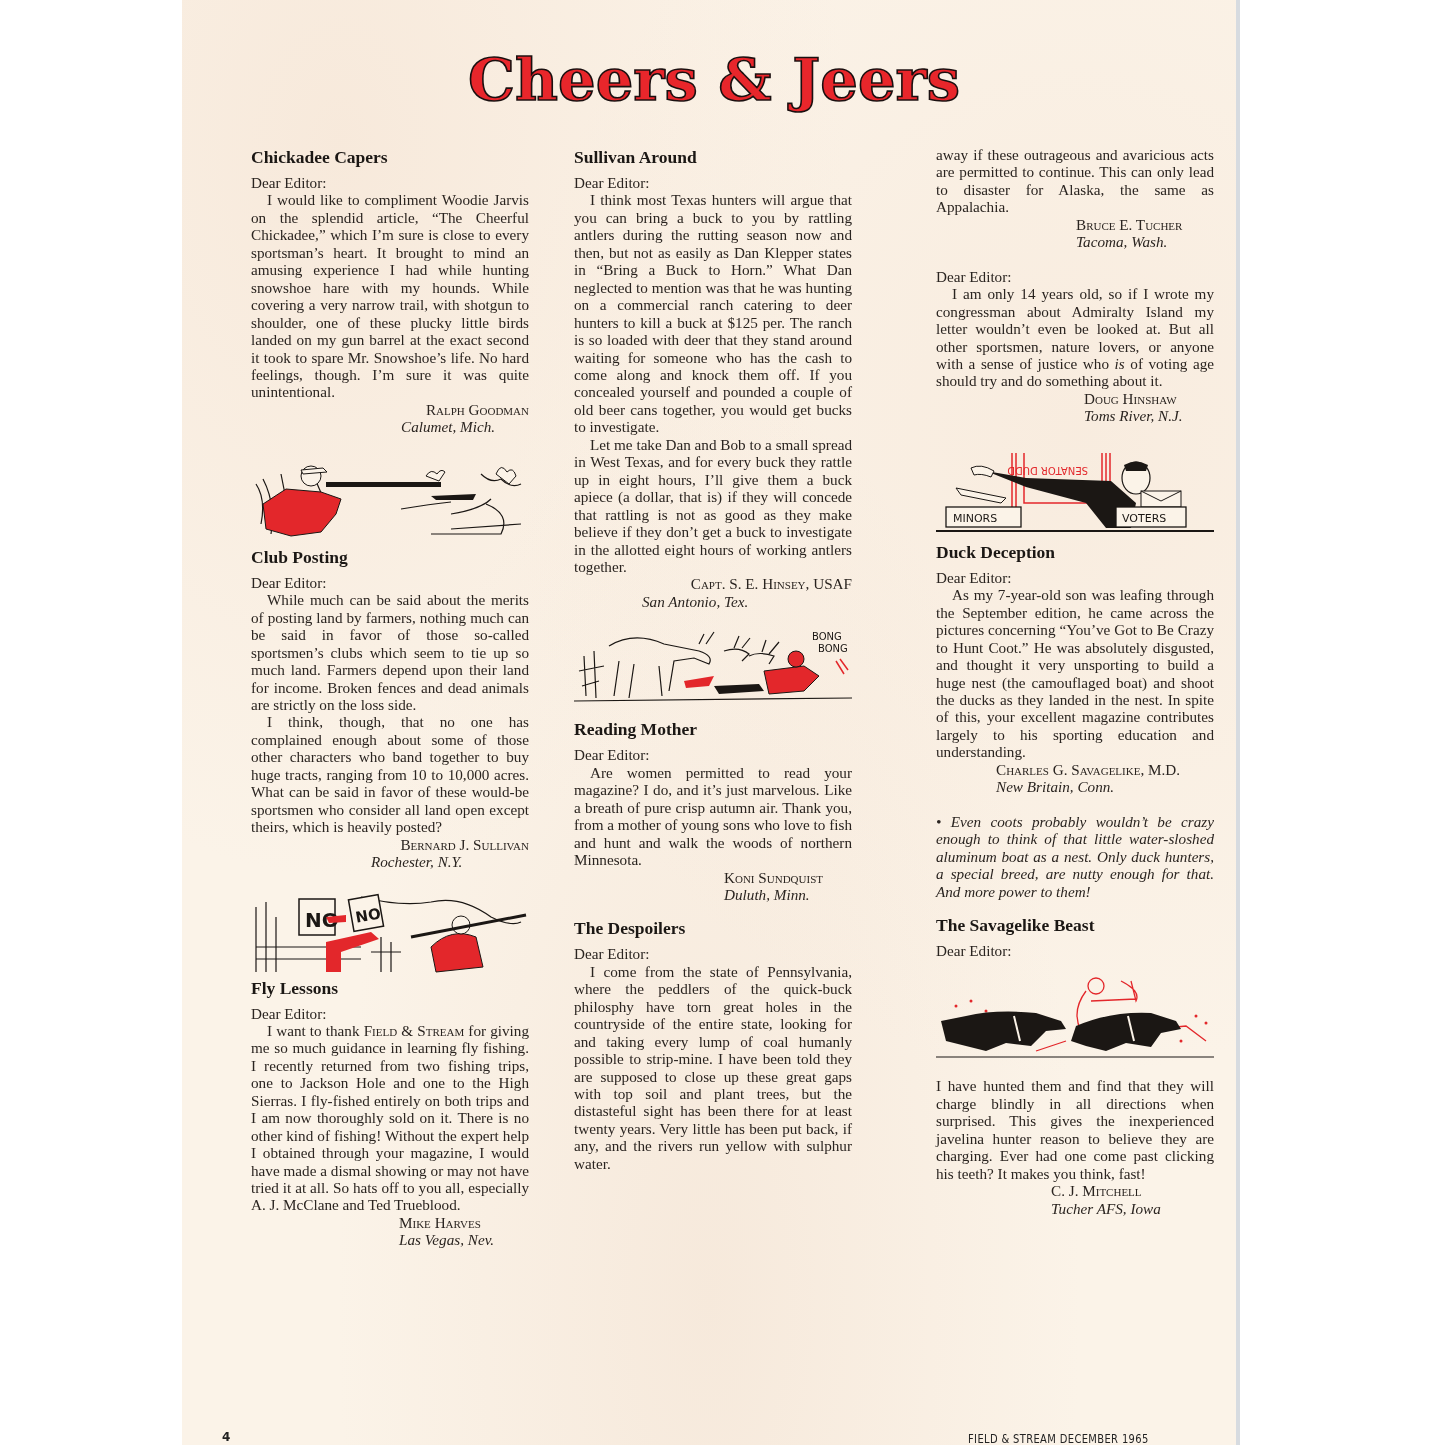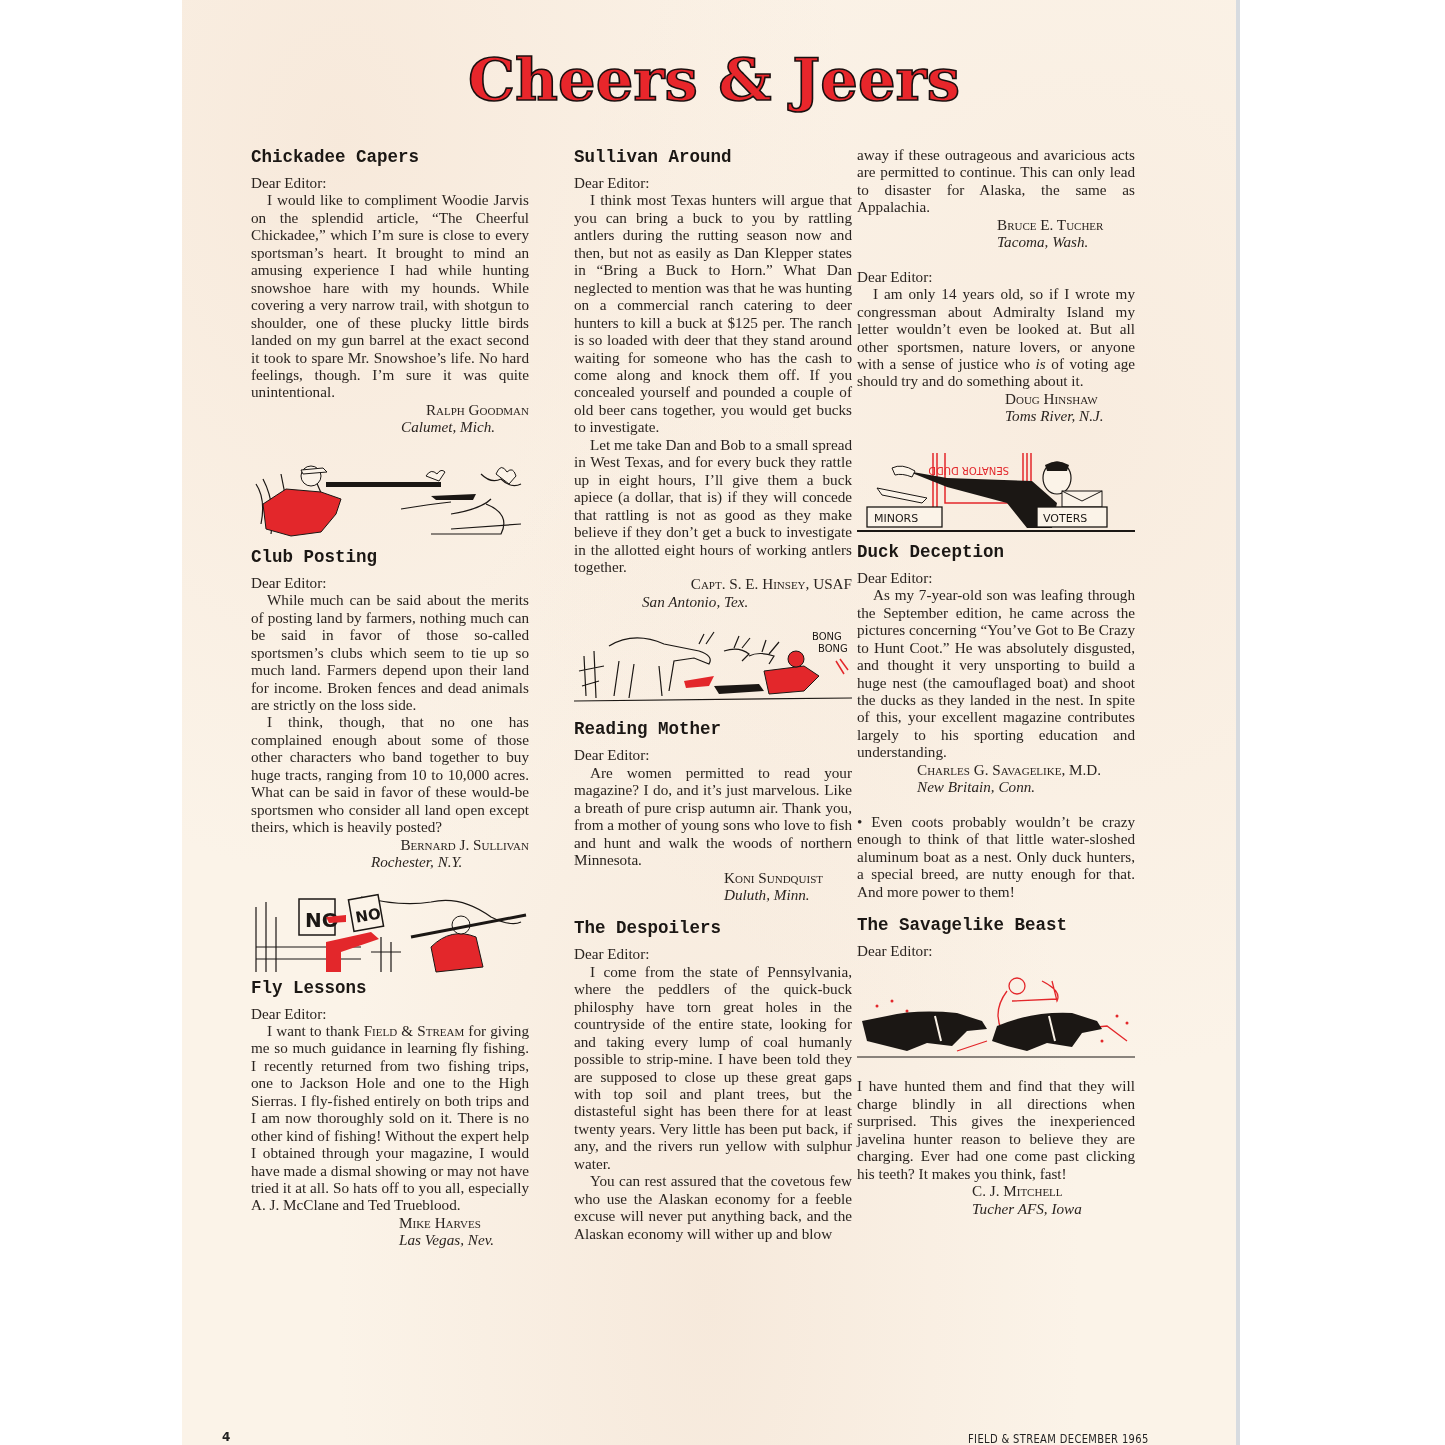--- a/index.html
+++ b/index.html
@@ -21,34 +21,34 @@
       position: absolute; left: 438px; top: 40px; width: 552px; text-align: center;
       font-family: "DejaVu Serif", serif; font-weight: bold;
       font-size: 58px; letter-spacing: 0px; line-height: 80px;
       color: #e8262b;
       -webkit-text-stroke: 1.6px #1a1010;
       transform: scaleX(1.02);
     }
     .col { position: absolute; top: 146px; width: 278px; }
     .col1 { left: 251px; }
     .col2 { left: 574px; }
-    .col3 { left: 857px; }
+    .col3 { left: 936px; }
     .text {
       font-family: "Liberation Serif", serif; font-size: 15.2px; line-height: 17.45px;
       color: #2a2420; text-align: justify; hyphens: manual;
     }
     .heading {
-      font-family: Liberation Mono, monospace; font-weight: bold; font-size: 17.5px;
+      font-family: Liberation Serif, serif; font-weight: bold; font-size: 17.5px;
       color: #1b1714; margin: 0 0 6px 0; line-height: 22px;
     }
     .salutation { margin: 0; }
     .para { margin: 0; text-indent: 16px; }
     .sig { text-align: right; margin: 0; }
     .sig-block { padding-left: 120px; text-align: left; }
-    .editor-note { margin: 0; text-align: justify; }
+    .editor-note { font-style: italic; margin: 0; text-align: justify; }
     .illus { display: block; margin: 0; }
     .footer-left {
       position: absolute; left: 222px; top: 1430px; font-family: "DejaVu Sans", sans-serif;
       font-weight: bold; font-size: 12px; color: #222;
     }
     .footer-right {
       position: absolute; left: 968px; top: 1432px; font-family: "DejaVu Sans Condensed", "DejaVu Sans", sans-serif;
       font-size: 12px; color: #222; letter-spacing: 0.4px; transform: scaleX(0.92); transform-origin: left;
     }
     .ital { font-style: italic; }
@@ -160,21 +160,20 @@
     <div class="sig-block" style="padding-left:150px">
       <div class="name sc">Koni Sundquist</div>
       <div class="place ital">Duluth, Minn.</div>
     </div>
   </div>
 
   <div style="margin-top:14px">
     <div class="heading">The Despoilers</div>
     <p class="salutation">Dear Editor:</p>
     <p class="para">I come from the state of Pennsylvania, where the peddlers of the quick-buck philosphy have torn great holes in the countryside of the entire state, looking for and taking every lump of coal humanly possible to strip-mine. I have been told they are supposed to close up these great gaps with top soil and plant trees, but the distasteful sight has been there for at least twenty years. Very little has been put back, if any, and the rivers run yellow with sulphur water.</p>
-    <p class="para">You can rest assured that the covetous few who use the Alaskan economy for a feeble excuse will never put anything back, and the Alaskan economy will wither up and blow</p>
   </div>
 </div>
 
 <div class="col col3 text">
   <div>
     <p style="margin:0">away if these outrageous and avaricious acts are permitted to continue. This can only lead to disaster for Alaska, the same as Appalachia.</p>
     <div class="sig-block" style="padding-left:140px">
       <div class="name sc">Bruce E. Tucher</div>
       <div class="place ital">Tacoma, Wash.</div>
     </div>

